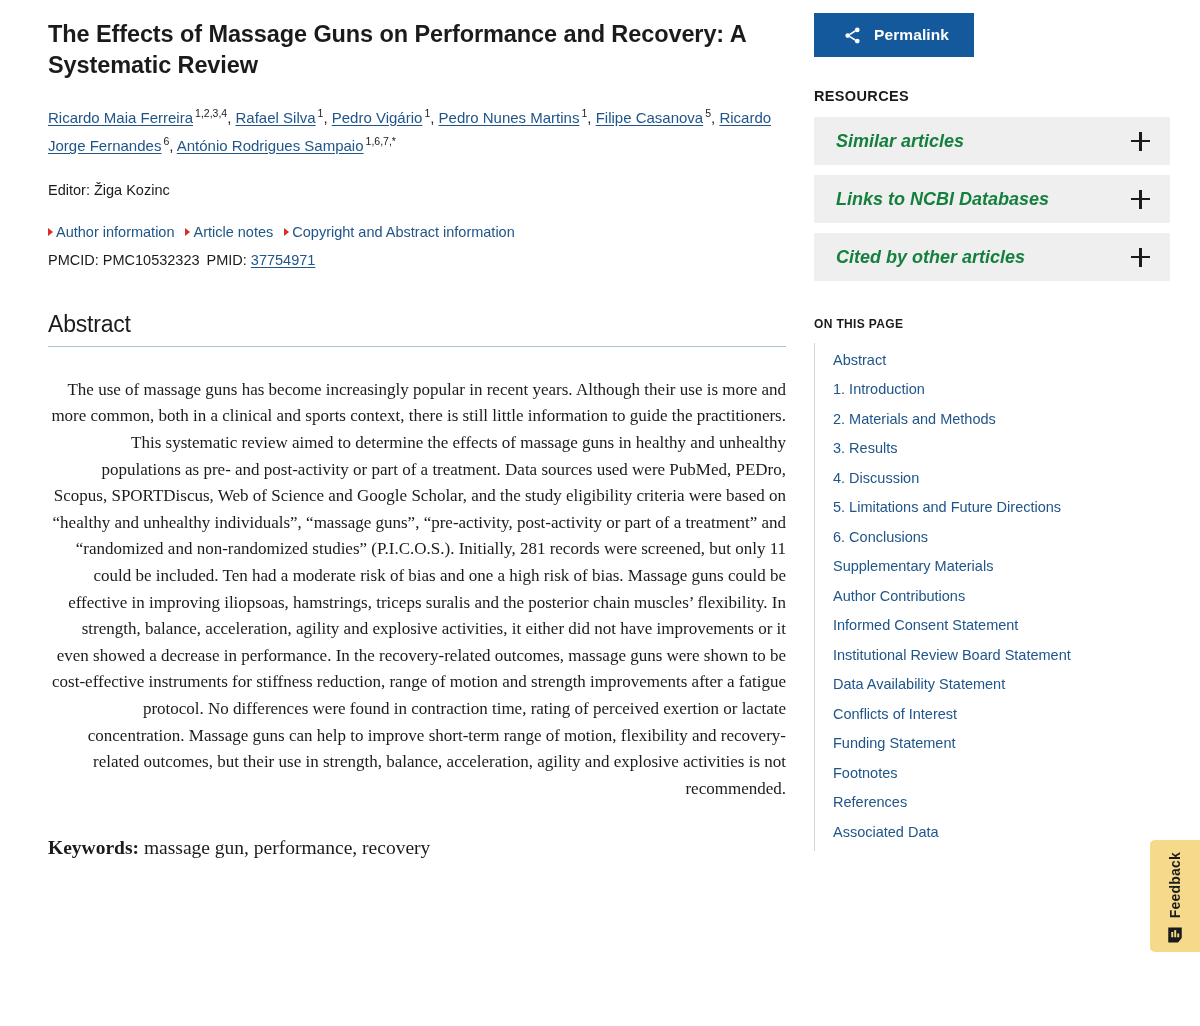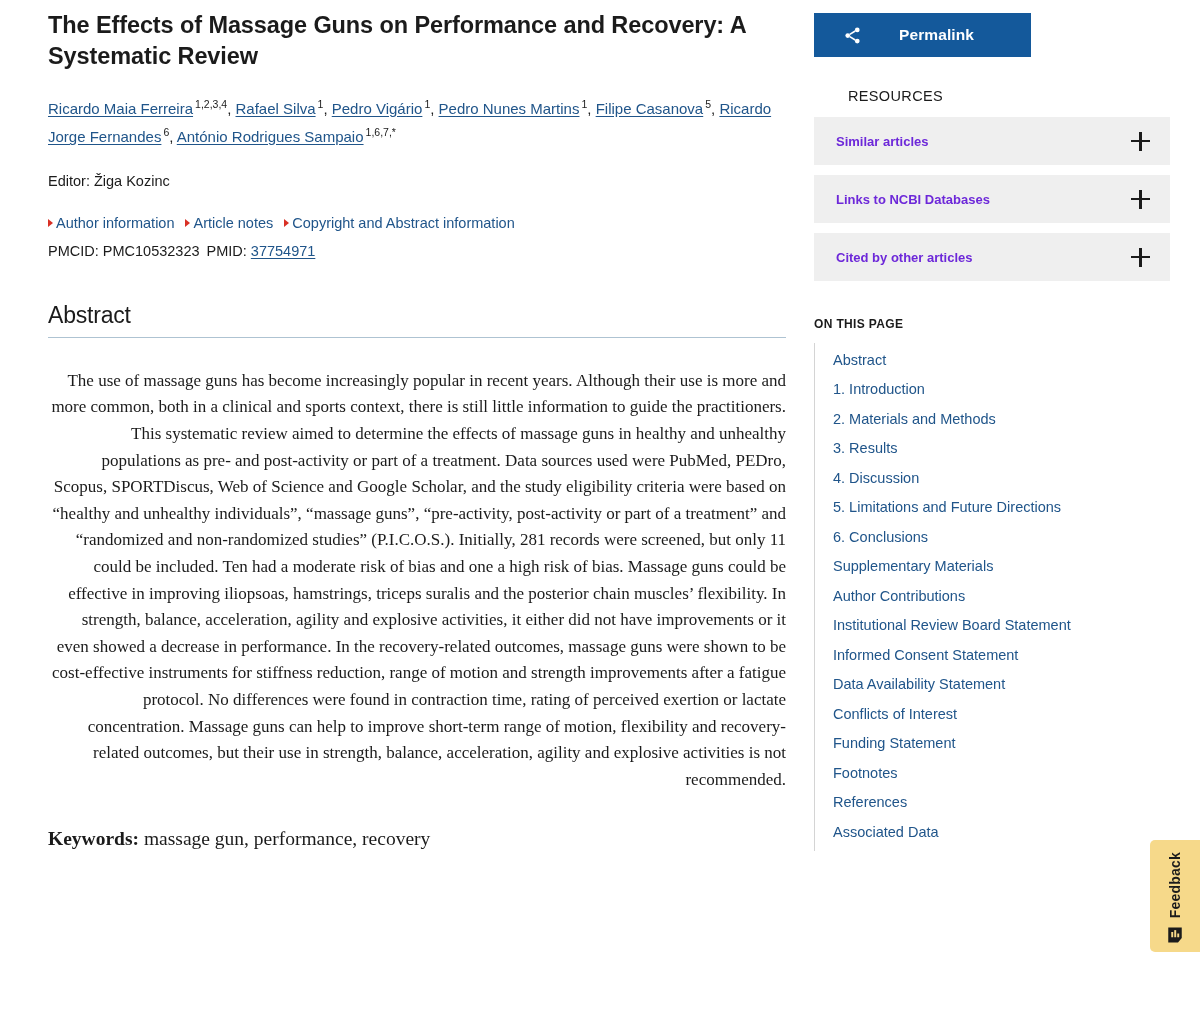--- a/index.html
+++ b/index.html
@@ -25,21 +25,21 @@
     width: 738px;
   }
 
   .article-title {
     font-family: "Liberation Sans", sans-serif;
     font-size: 23.5px;
     font-weight: 700;
     line-height: 1.33;
     color: #1b1b1b;
     margin: 0;
-    padding-top: 10px;
+    padding-top: 19px;
     letter-spacing: -0.1px;
   }
 
   .authors {
     margin-top: 22px;
     font-size: 15px;
     line-height: 1.92;
     color: #1b1b1b;
   }
   .authors a {
@@ -125,21 +125,21 @@
   
   .side-col {
     position: absolute;
     left: 814px; top: 0;
     width: 356px;
   }
 
   .permalink-btn {
     display: flex;
     align-items: center;
-    width: 217px;
+    width: 160px;
     height: 44px;
     background: #14599b;
     border: none;
     cursor: pointer;
     margin-top: 13px;
     padding: 16px;
   }
   .permalink-btn .share-ico {
     width: 44px;
     display: flex; align-items: center; justify-content: center;
@@ -151,42 +151,42 @@
     font-weight: 700;
     letter-spacing: 0.1px;
     flex: 1;
     text-align: center;
     padding-right: 16px;
   }
 
   .side-head {
     margin-top: 31px;
     font-size: 14.5px;
-    font-weight: 400;
+    font-weight: 700;
     letter-spacing: 0.35px;
     color: #1b1b1b;
     text-transform: uppercase;
-    margin-left: 34px;
   }
 
   .res-list { margin-top: 13px; }
   .res-row {
     display: flex;
     align-items: center;
     justify-content: space-between;
     background: #efefef;
     height: 48px;
     padding: 0 20px 0 22px;
     margin-bottom: 10px;
     cursor: pointer;
   }
   .res-row .res-label {
-    font-size: 13px;
-    font-weight: 700;
-    color: #6d28d9;
+    font-size: 18px;
+    font-weight: 700;
+    color: #15803d;
+    font-style: italic;
   }
   .plus-ico {
     position: relative;
     width: 19px; height: 19px;
     flex: 0 0 19px;
   }
   .plus-ico::before, .plus-ico::after {
     content: "";
     position: absolute;
     background: #1b1b1b;
@@ -314,22 +314,22 @@
     <nav class="otp-list">
         <a href="#" class="otp-item">Abstract</a>
         <a href="#" class="otp-item">1. Introduction</a>
         <a href="#" class="otp-item">2. Materials and Methods</a>
         <a href="#" class="otp-item">3. Results</a>
         <a href="#" class="otp-item">4. Discussion</a>
         <a href="#" class="otp-item">5. Limitations and Future Directions</a>
         <a href="#" class="otp-item">6. Conclusions</a>
         <a href="#" class="otp-item">Supplementary Materials</a>
         <a href="#" class="otp-item">Author Contributions</a>
+        <a href="#" class="otp-item">Informed Consent Statement</a>
         <a href="#" class="otp-item">Institutional Review Board Statement</a>
-        <a href="#" class="otp-item">Informed Consent Statement</a>
         <a href="#" class="otp-item">Data Availability Statement</a>
         <a href="#" class="otp-item">Conflicts of Interest</a>
         <a href="#" class="otp-item">Funding Statement</a>
         <a href="#" class="otp-item">Footnotes</a>
         <a href="#" class="otp-item">References</a>
         <a href="#" class="otp-item">Associated Data</a>
       </nav>
 
   </div>
 

